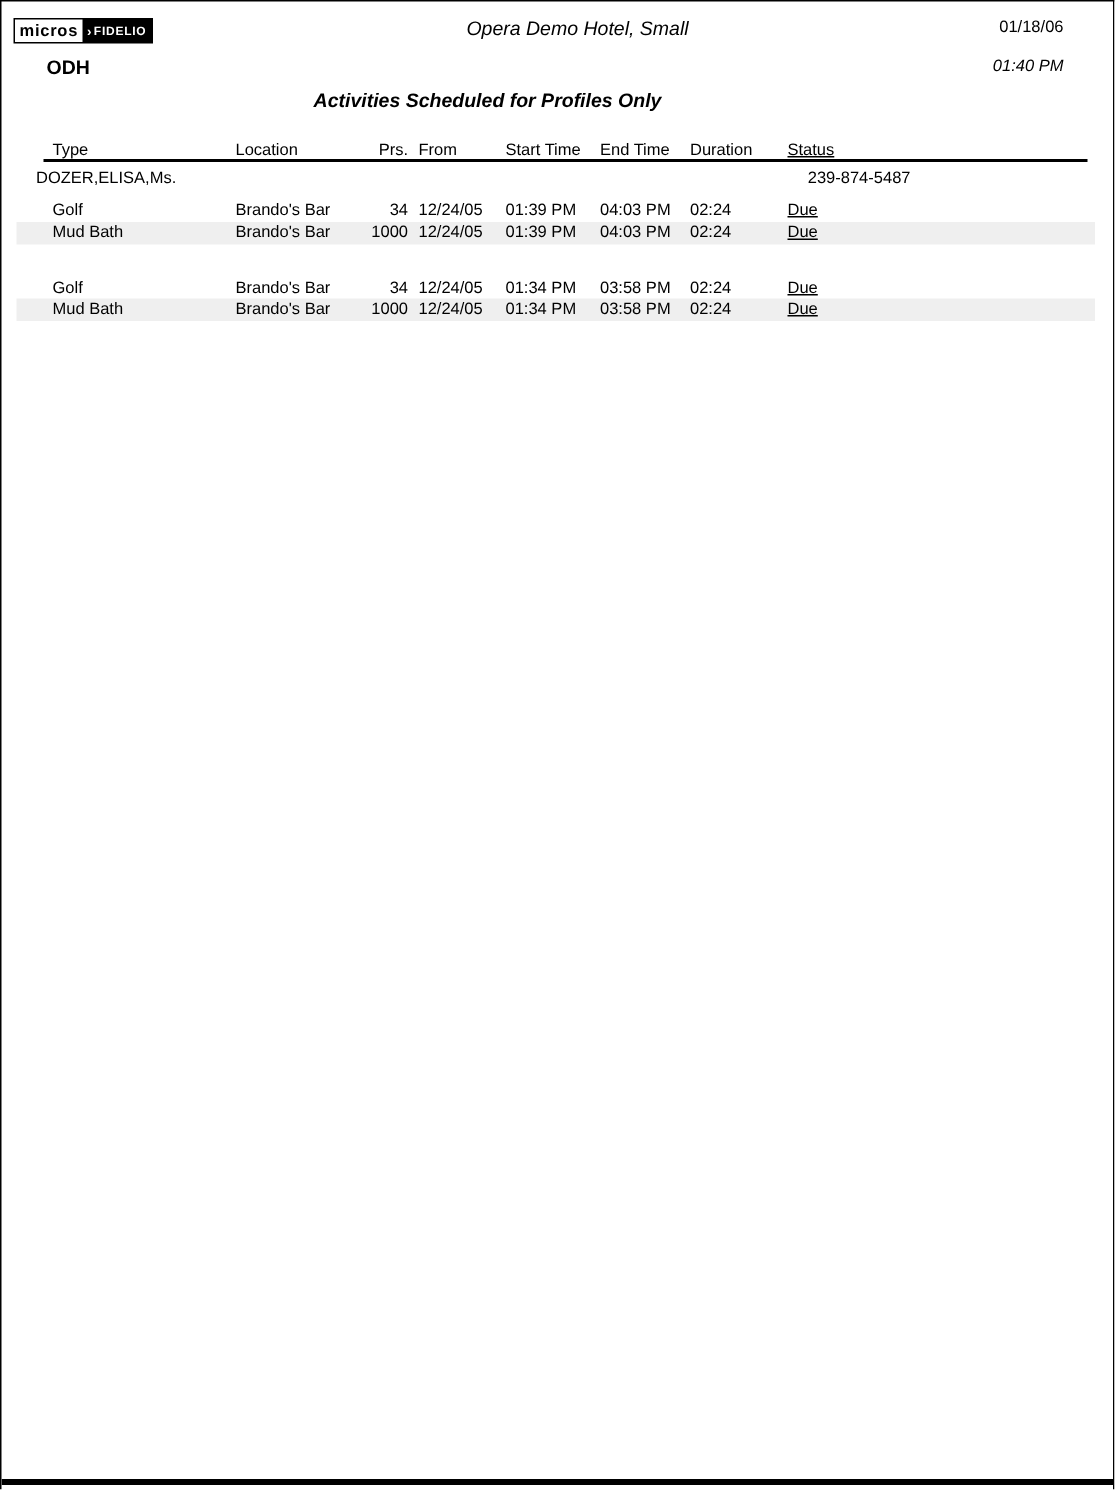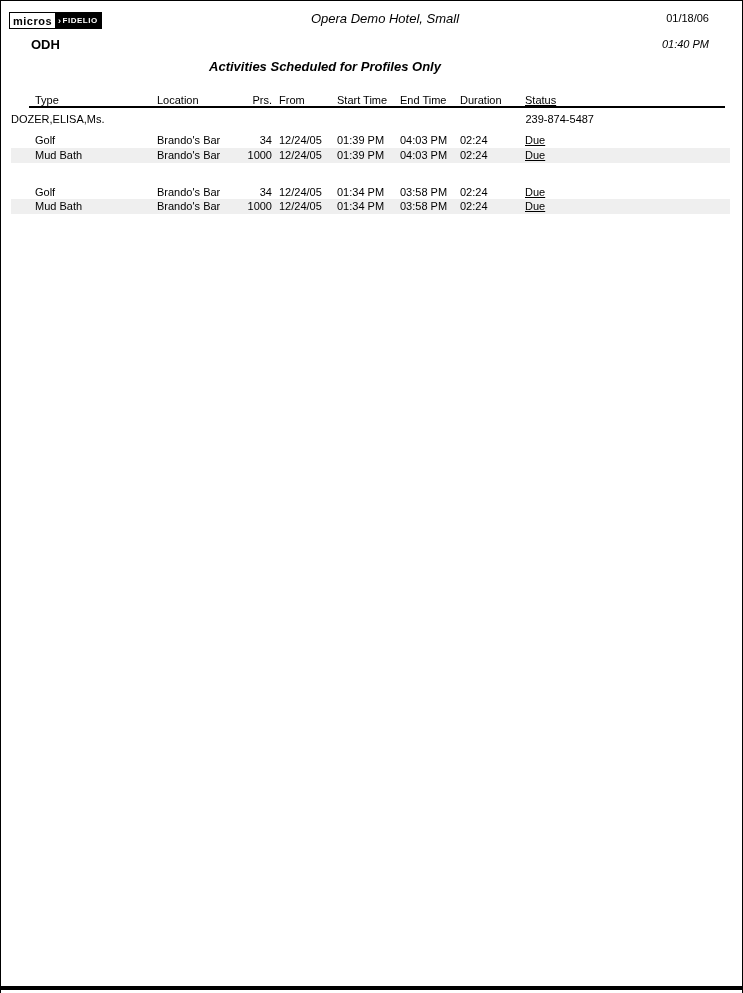--- a/index.html
+++ b/index.html
@@ -45,21 +45,21 @@
   .c-start  { left:336px; }
   .c-end    { left:399px; }
   .c-dur    { left:459px; }
   .c-status { left:524px;text-decoration:underline; }
 
   .thead { top:92px; }
   .head-rule { position:absolute; left:28px; top:105px; width:696px; height:2px; background:#000; }
 
   .group-name { position:absolute; left:10px; font-size:11px; }
   .group-phone { position:absolute; right:44px; font-size:11px; }
-  .grow { position:absolute; left:0; width:637px; height:14px; line-height:14px; }
+  .grow { position:absolute; left:13px; width:637px; height:14px; line-height:14px; }
 
   .shade { position:absolute; left:10px; width:719px; height:15px; background:#efefef; }
 
   
   .footer { top:908px; height:14px; line-height:14px; }
   .f-filter { position:absolute; left:10px; font-size:10px; font-style:italic; }
   .f-from   { position:absolute; left:46px;  font-size:10px; }
   .f-to     { position:absolute; left:172px; font-size:10px; }
   .f-page   { position:absolute; left:312px; font-size:11px; font-style:italic; }
   .f-file   { position:absolute; right:30px; font-size:11px; font-style:italic; }

